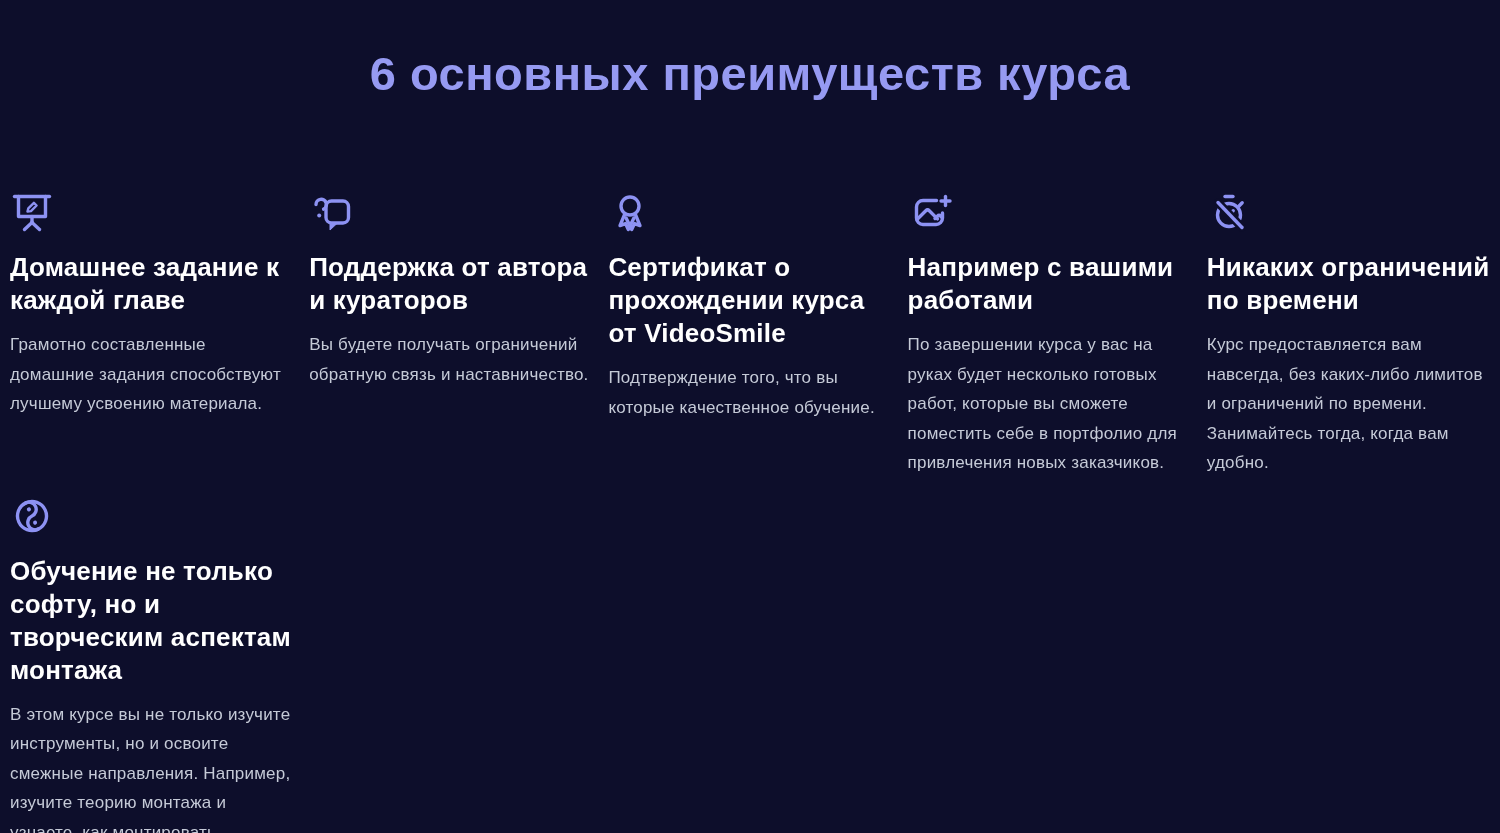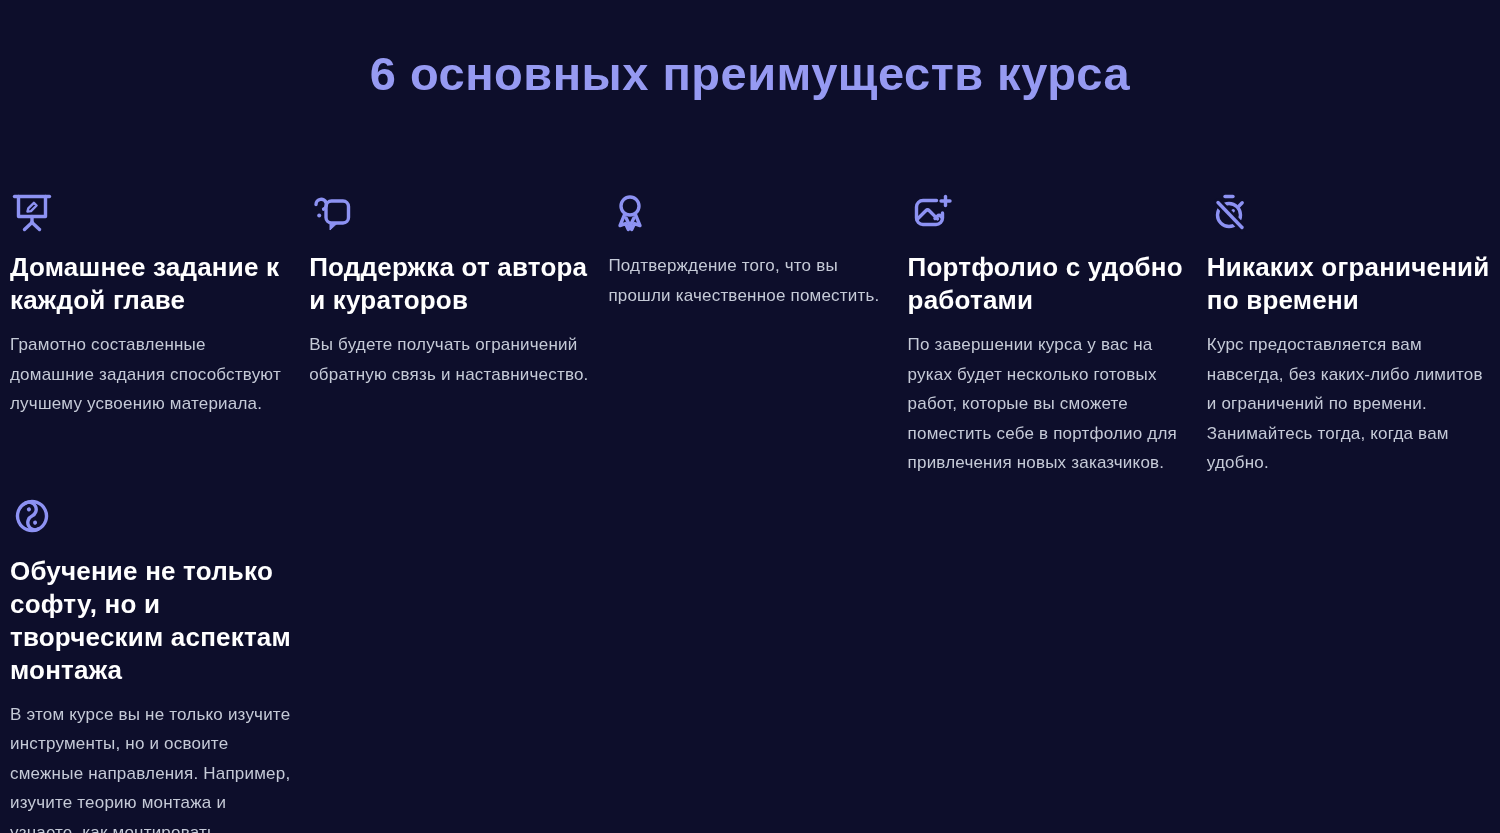--- a/index.html
+++ b/index.html
@@ -97,34 +97,35 @@
     </div>
 
     <div class="card">
       <div class="icon-wrap">
         <svg class="icon" viewBox="0 0 44 44" aria-hidden="true">
           <circle class="st" cx="22" cy="16" r="9"></circle>
           <path class="st" d="M16.8 24 12 35.6l5.5-2 2.8 5.9 5.6-11.6"></path>
           <path class="st" d="M27.2 24 32 35.6l-5.5-2-2.8 5.9-5.6-11.6"></path>
         </svg>
       </div>
-      <p class="card-desc">Подтверждение того, что вы прошли качественное поместить.</p>
+      <h3 class="card-title">Сертификат о прохождении курса от VideoSmile</h3>
+      <p class="card-desc">Подтверждение того, что вы которые качественное обучение.</p>
     </div>
 
     <div class="card">
       <div class="icon-wrap">
         <svg class="icon" viewBox="0 0 44 44" aria-hidden="true">
           <path class="st" d="M28.5 10.5H15a6.5 6.5 0 0 0-6.5 6.5v11A6.5 6.5 0 0 0 15 34.5h13a6.5 6.5 0 0 0 6.5-6.5V23"></path>
           <path class="st" d="M9 29.5l8.8-8.8a2.5 2.5 0 0 1 3.5 0l8.2 8.2"></path>
           <path class="st" d="M27 28.5l2.3-2.3a2.5 2.5 0 0 1 3.5 0l1.5 1.5"></path>
           <path class="st" d="M37.5 6.5v9"></path>
           <path class="st" d="M33 11h9"></path>
         </svg>
       </div>
-      <h3 class="card-title">Портфолио с удобно работами</h3>
+      <h3 class="card-title">Например с вашими работами</h3>
       <p class="card-desc">По завершении курса у вас на руках будет несколько готовых работ, которые вы сможете поместить себе в портфолио для привлечения новых заказчиков.</p>
     </div>
 
     <div class="card">
       <div class="icon-wrap">
         <svg class="icon" viewBox="0 0 44 44" aria-hidden="true">
           <path class="st" d="M18 6.5h8"></path>
           <circle class="st" cx="22" cy="25" r="11.5"></circle>
           <path class="st" d="M31.8 16.2l3.4-3.4"></path>
           <path class="st" d="M22 25l4.2-4.2"></path>

